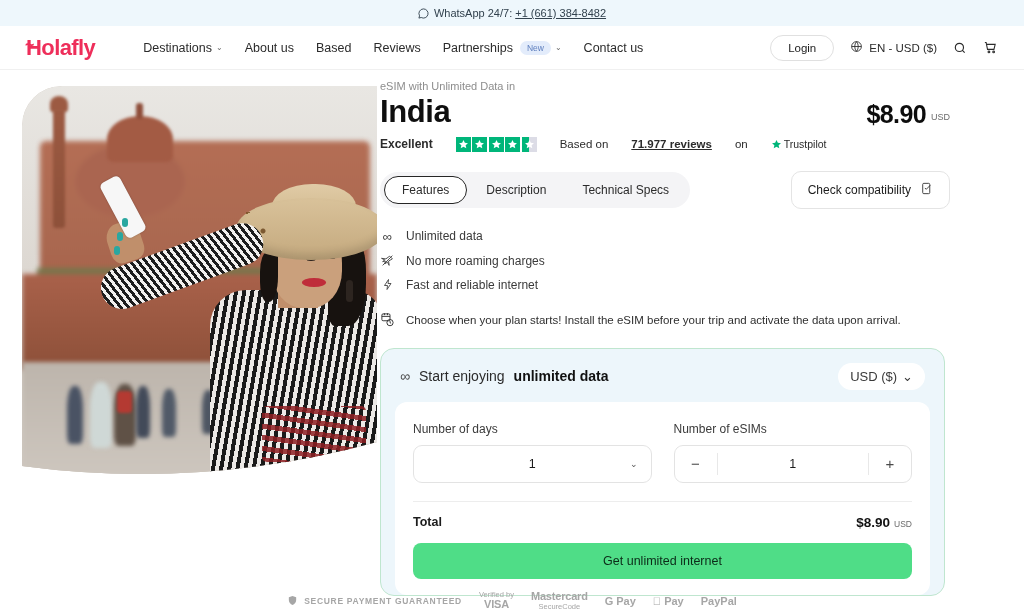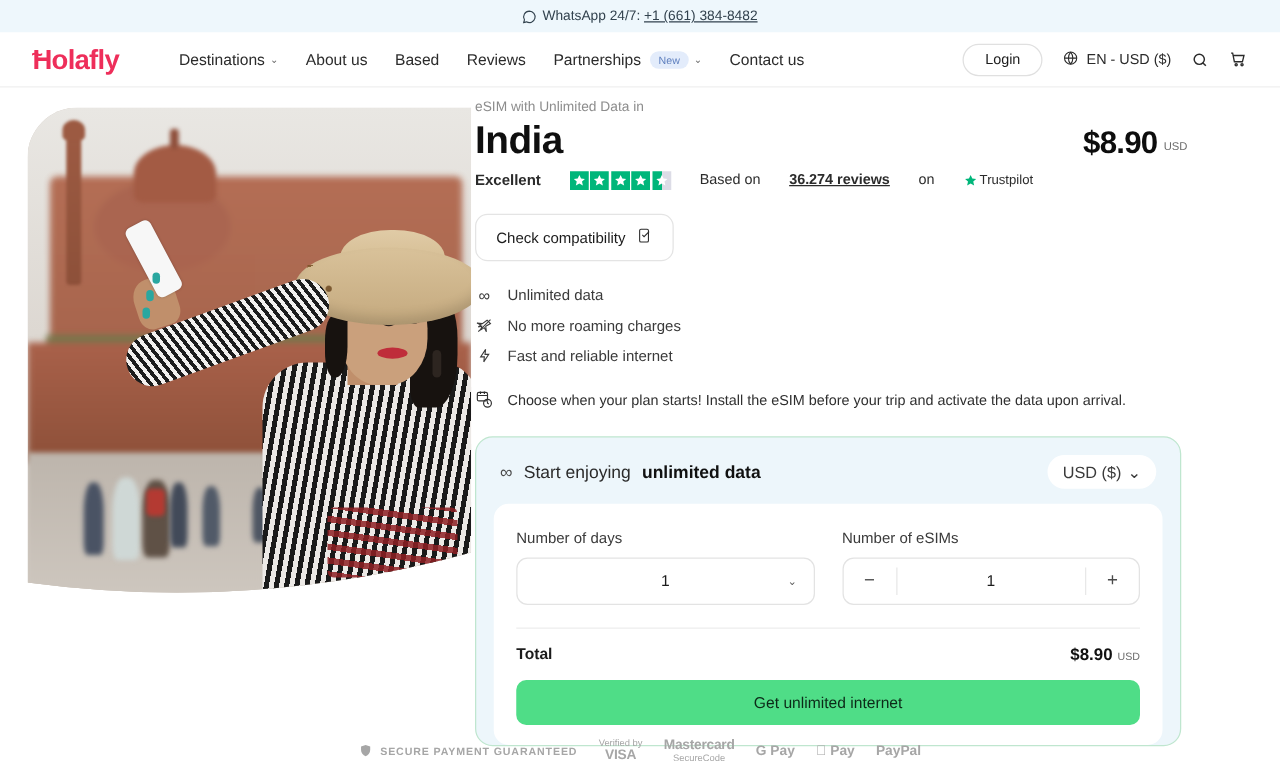--- a/index.html
+++ b/index.html
@@ -466,31 +466,36 @@
               <path d="M12 2l2.9 6.3 6.8.7-5.1 4.6 1.5 6.7L12 16.9 5.9 20.3l1.5-6.7L2.3 9l6.8-.7z"></path>
             </svg>
           </span>
         <span class="star-box half">
             <svg viewBox="0 0 24 24">
               <path d="M12 2l2.9 6.3 6.8.7-5.1 4.6 1.5 6.7L12 16.9 5.9 20.3l1.5-6.7L2.3 9l6.8-.7z"></path>
             </svg>
           </span>
       </span>
       <span>Based on</span>
-      <a href="#">36.274 reviews</a>
+      <a href="#">71.977 reviews</a>
       <span>on</span>
       <span class="tp">
         <svg viewBox="0 0 24 24">
             <path d="M12 2l2.9 6.3 6.8.7-5.1 4.6 1.5 6.7L12 16.9 5.9 20.3l1.5-6.7L2.3 9l6.8-.7z"></path>
           </svg>
         <span>Trustpilot</span>
       </span>
     </div>
 
     <div class="tabs-row">
+      <div class="tabs">
+        <div class="tab active">Features</div>
+        <div class="tab">Description</div>
+        <div class="tab">Technical Specs</div>
+      </div>
       <div class="compat-btn">
         <span>Check compatibility</span>
         <span>
           <svg width="13" height="13" viewBox="0 0 24 24" fill="none" stroke="#2b2b2b" stroke-width="1.6">
             <rect x="5" y="2.5" width="13" height="19" rx="2"></rect>
               <path d="M9 11l2.5 2.5L19 6"></path>
           </svg>
         </span>
       </div>
     </div>

